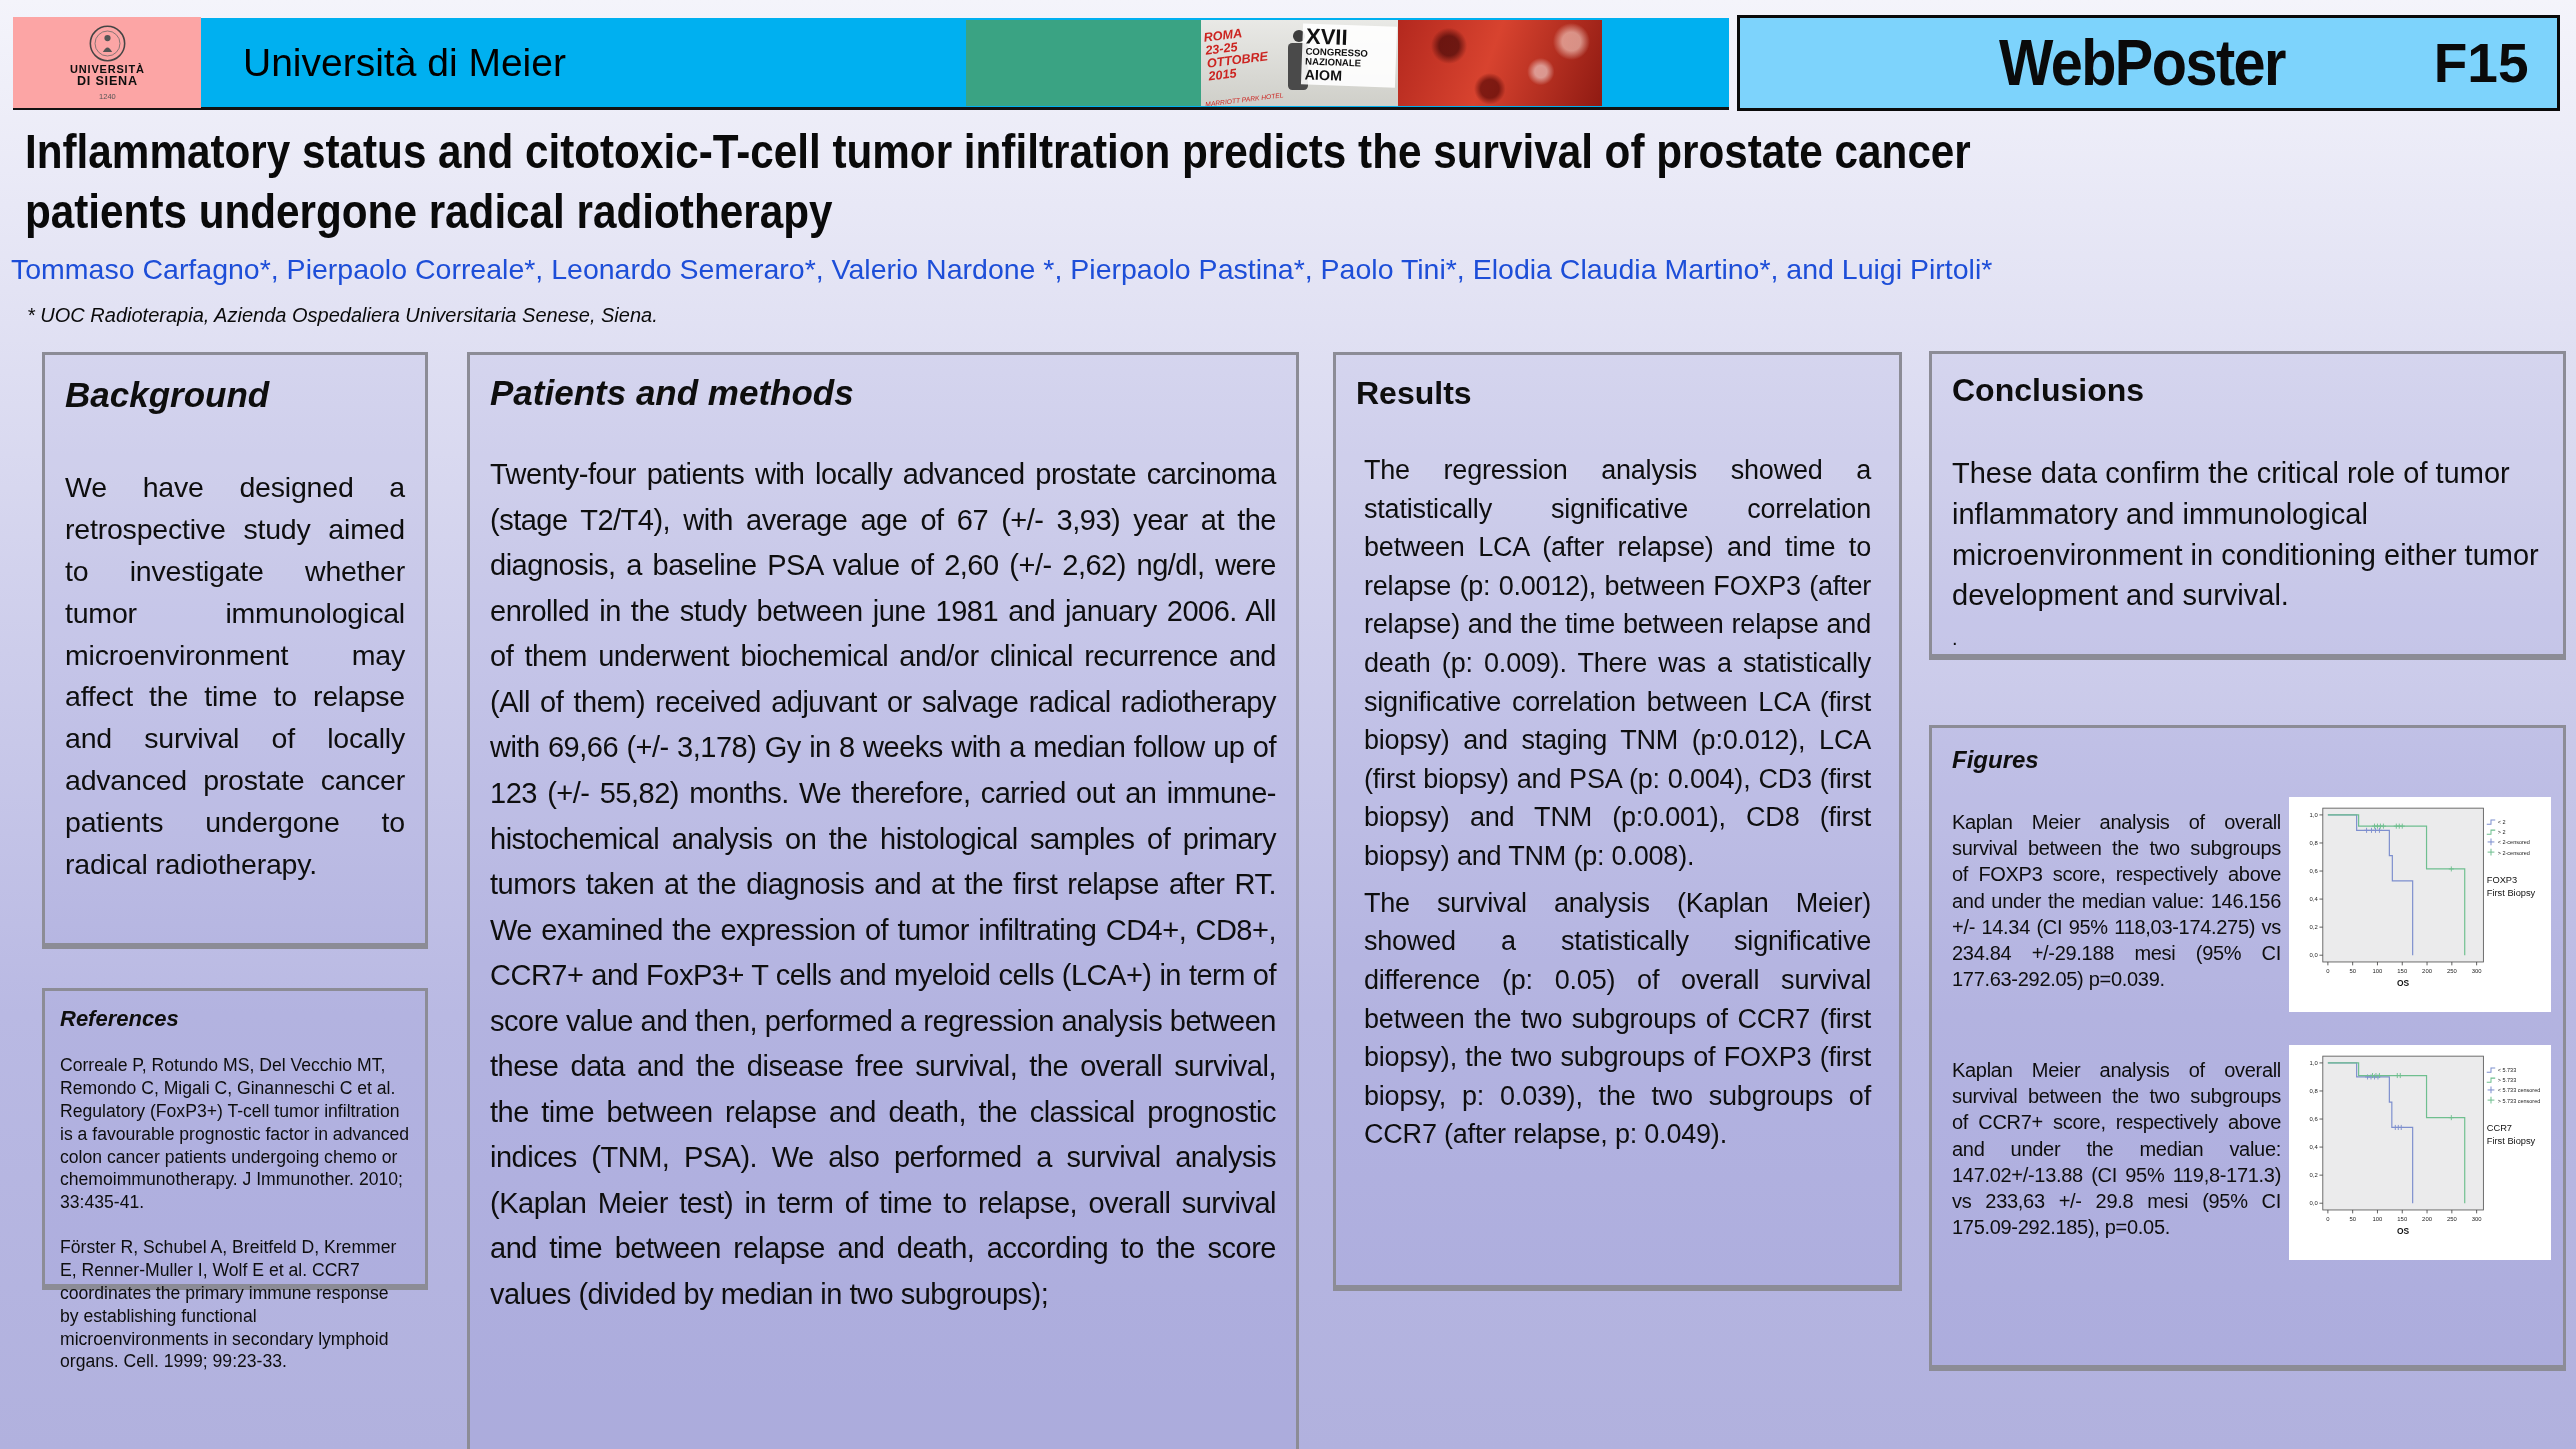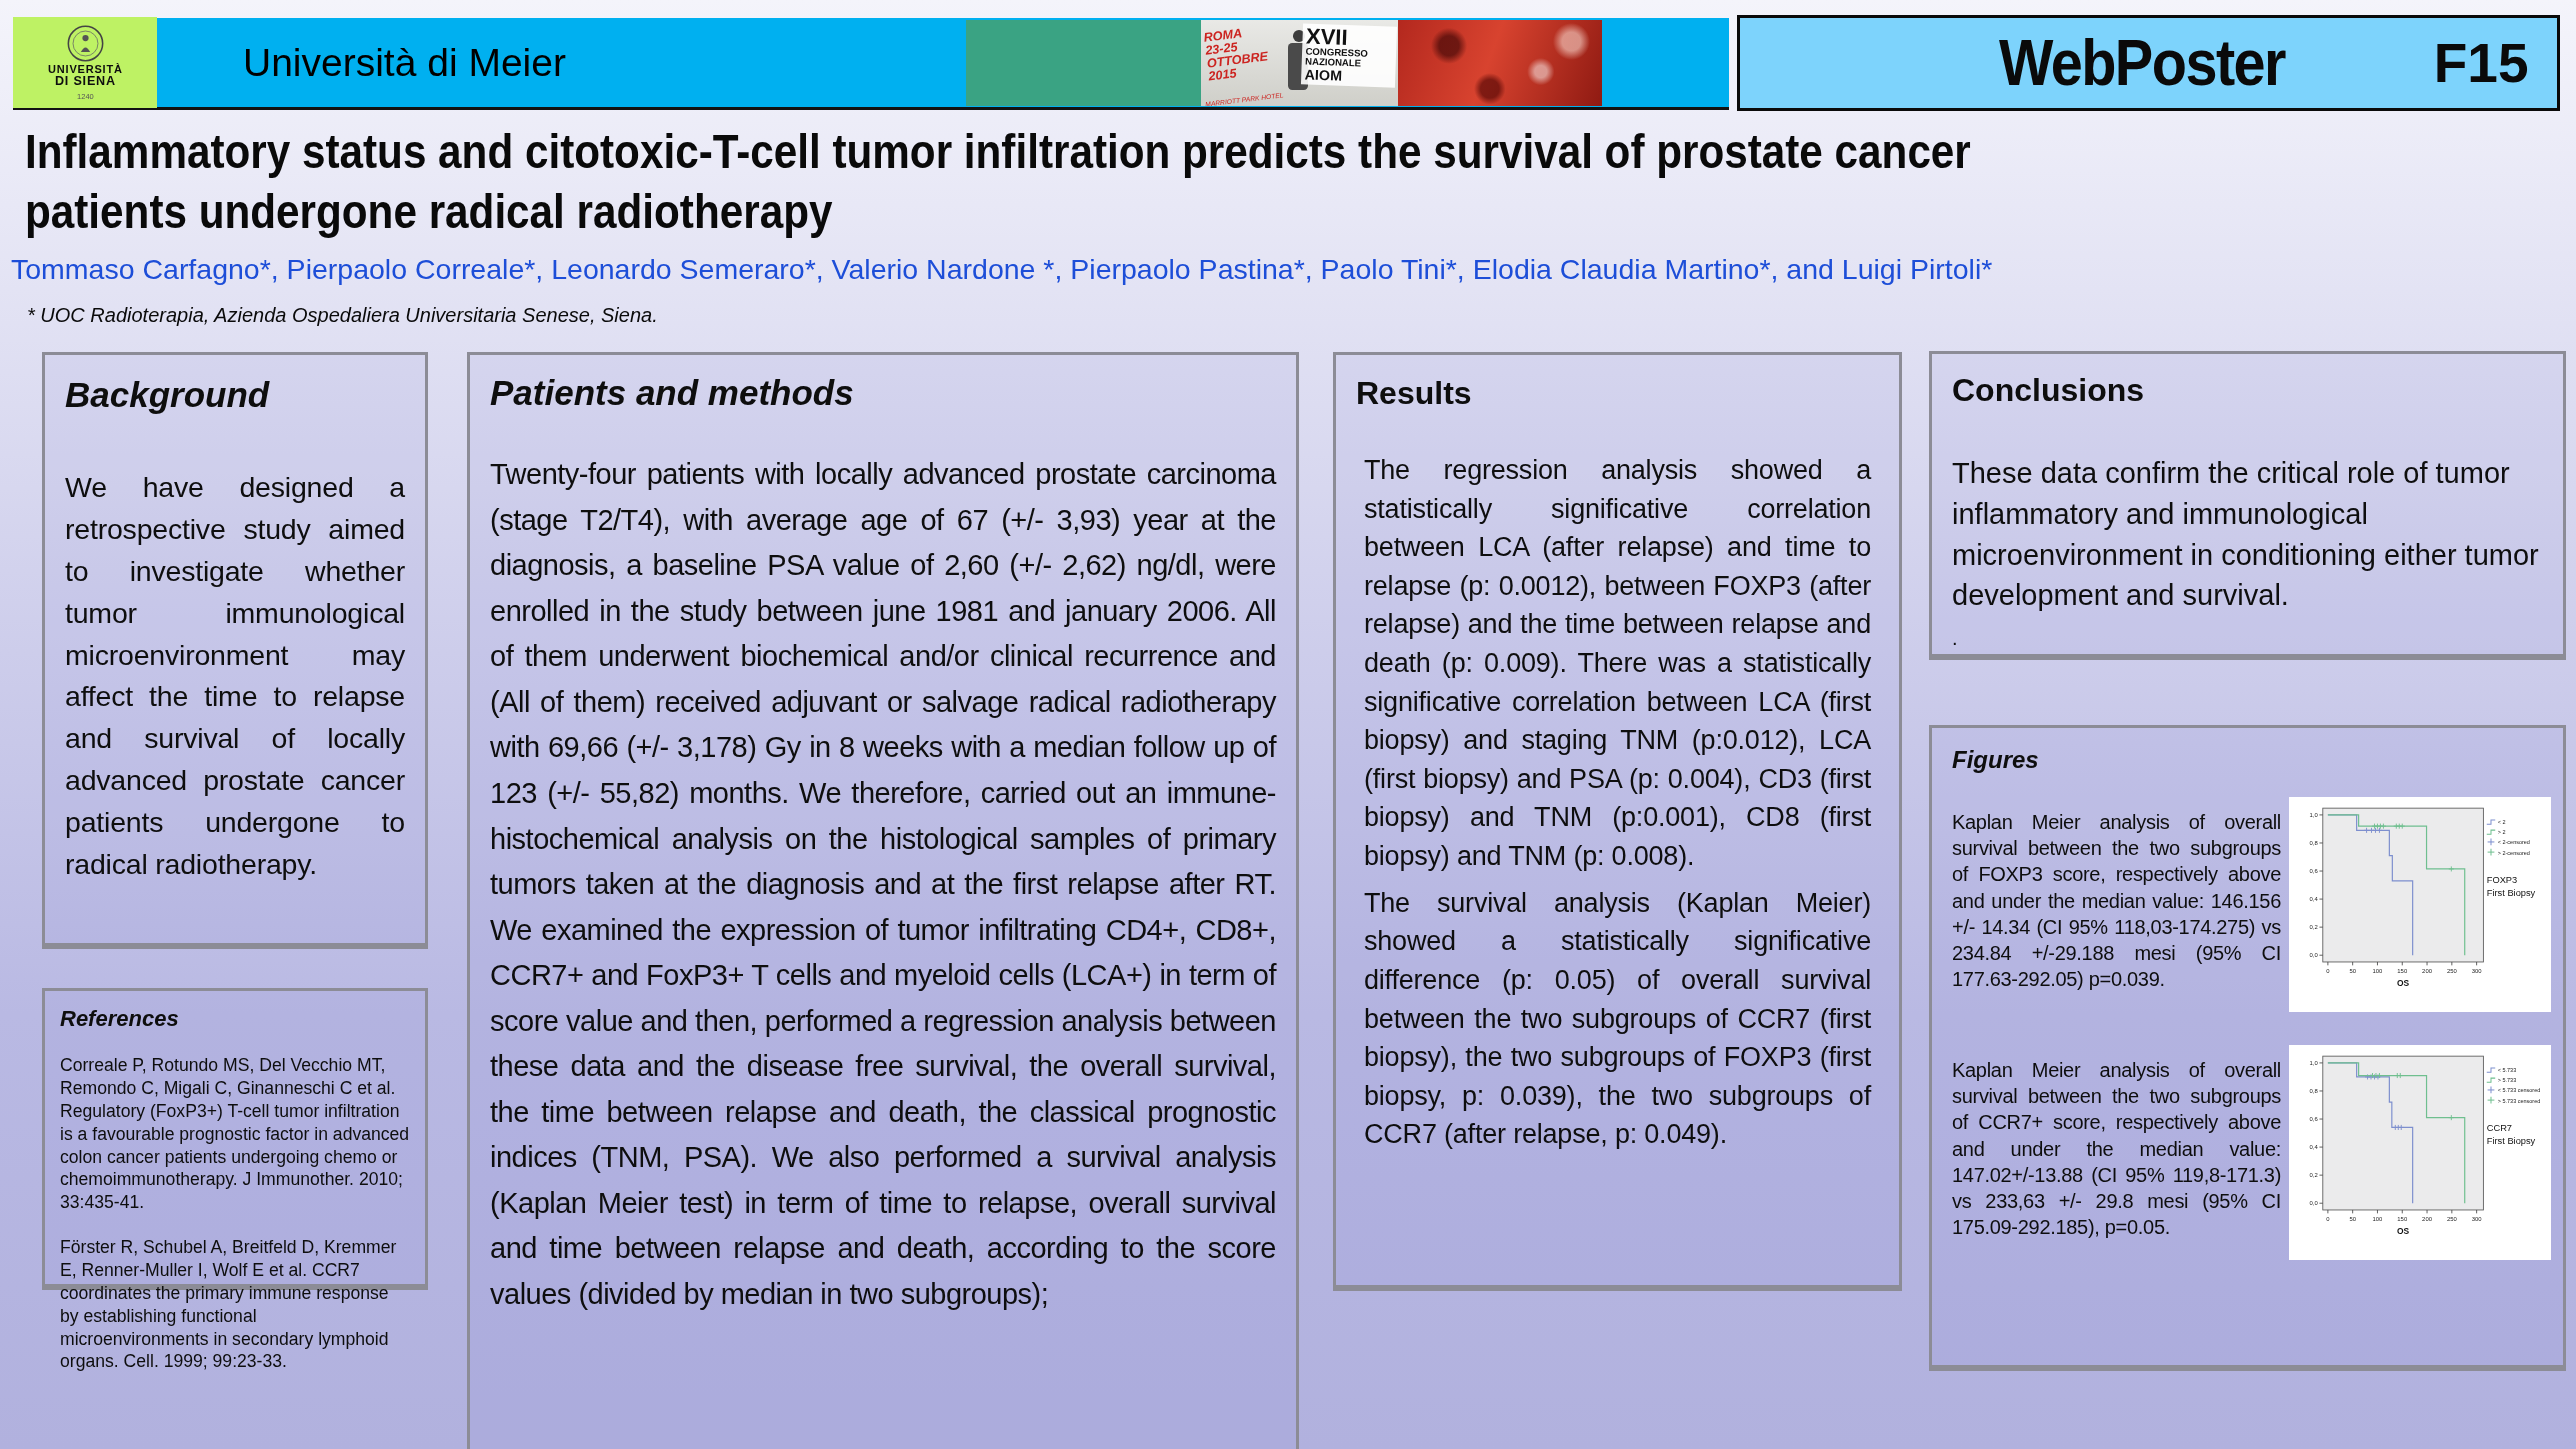--- a/index.html
+++ b/index.html
@@ -6,21 +6,21 @@
   body{
     width:2576px;height:1449px;position:relative;overflow:hidden;
     font-family:"Liberation Sans", sans-serif;color:#0e0e0e;
     background:linear-gradient(180deg,#f4f4fb 0%,#e3e3f4 20%,#cdcdeb 45%,#b9b9e3 70%,#b1b1de 100%);
   }
   
   .underline{position:absolute;left:13.4px;top:107px;width:1716px;height:2.5px;background:#121212;}
   .cyanbar{position:absolute;left:59px;top:18.4px;width:1670px;height:89px;background:#00b0f0;
            display:flex;align-items:center;}
   .uni-name{margin-left:184px;font-size:39px;color:#000;}
-  .logo-box{position:absolute;left:13.4px;top:17px;width:144px;height:91px;background:#bef264;
+  .logo-box{position:absolute;left:13.4px;top:17px;width:188px;height:91px;background:#fca5a5;
             display:flex;flex-direction:column;align-items:center;justify-content:center;z-index:3;}
   .logo-box .seal{width:39px;height:39px;}
   .logo-line1{font-size:11px;font-weight:bold;letter-spacing:0.8px;line-height:1.1;}
   .logo-line2{font-size:12.6px;font-weight:bold;letter-spacing:0.8px;line-height:1.1;}
   .logo-year{font-size:7.5px;color:#555;margin-top:4px;}
   
   .banner{position:absolute;left:966px;top:20px;width:636px;height:86px;display:flex;z-index:2;overflow:hidden;}
   .banner-green{width:37%;height:100%;
     background:
       radial-gradient(circle at 18% 25%, rgba(255,255,255,.75) 0 7%, transparent 12%),

